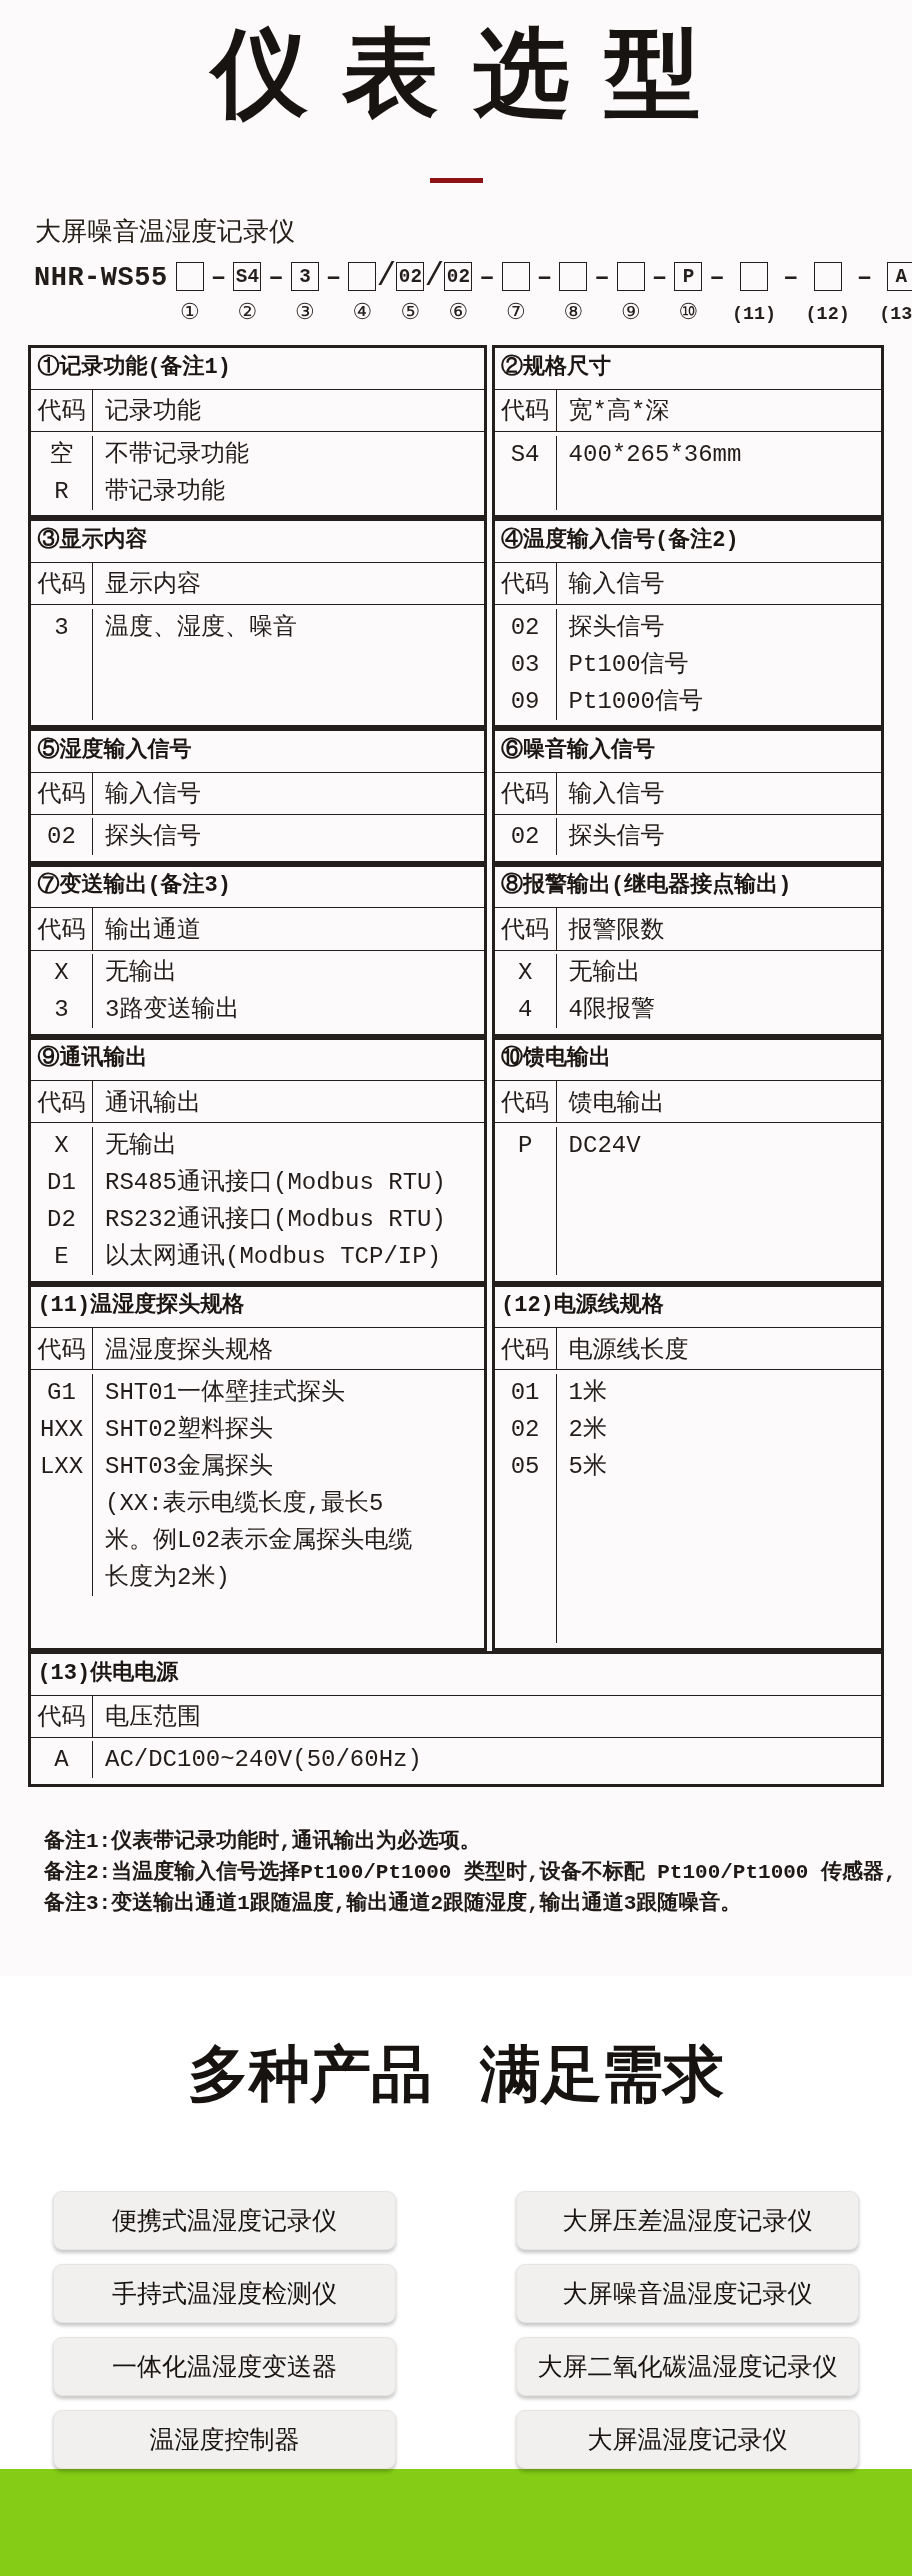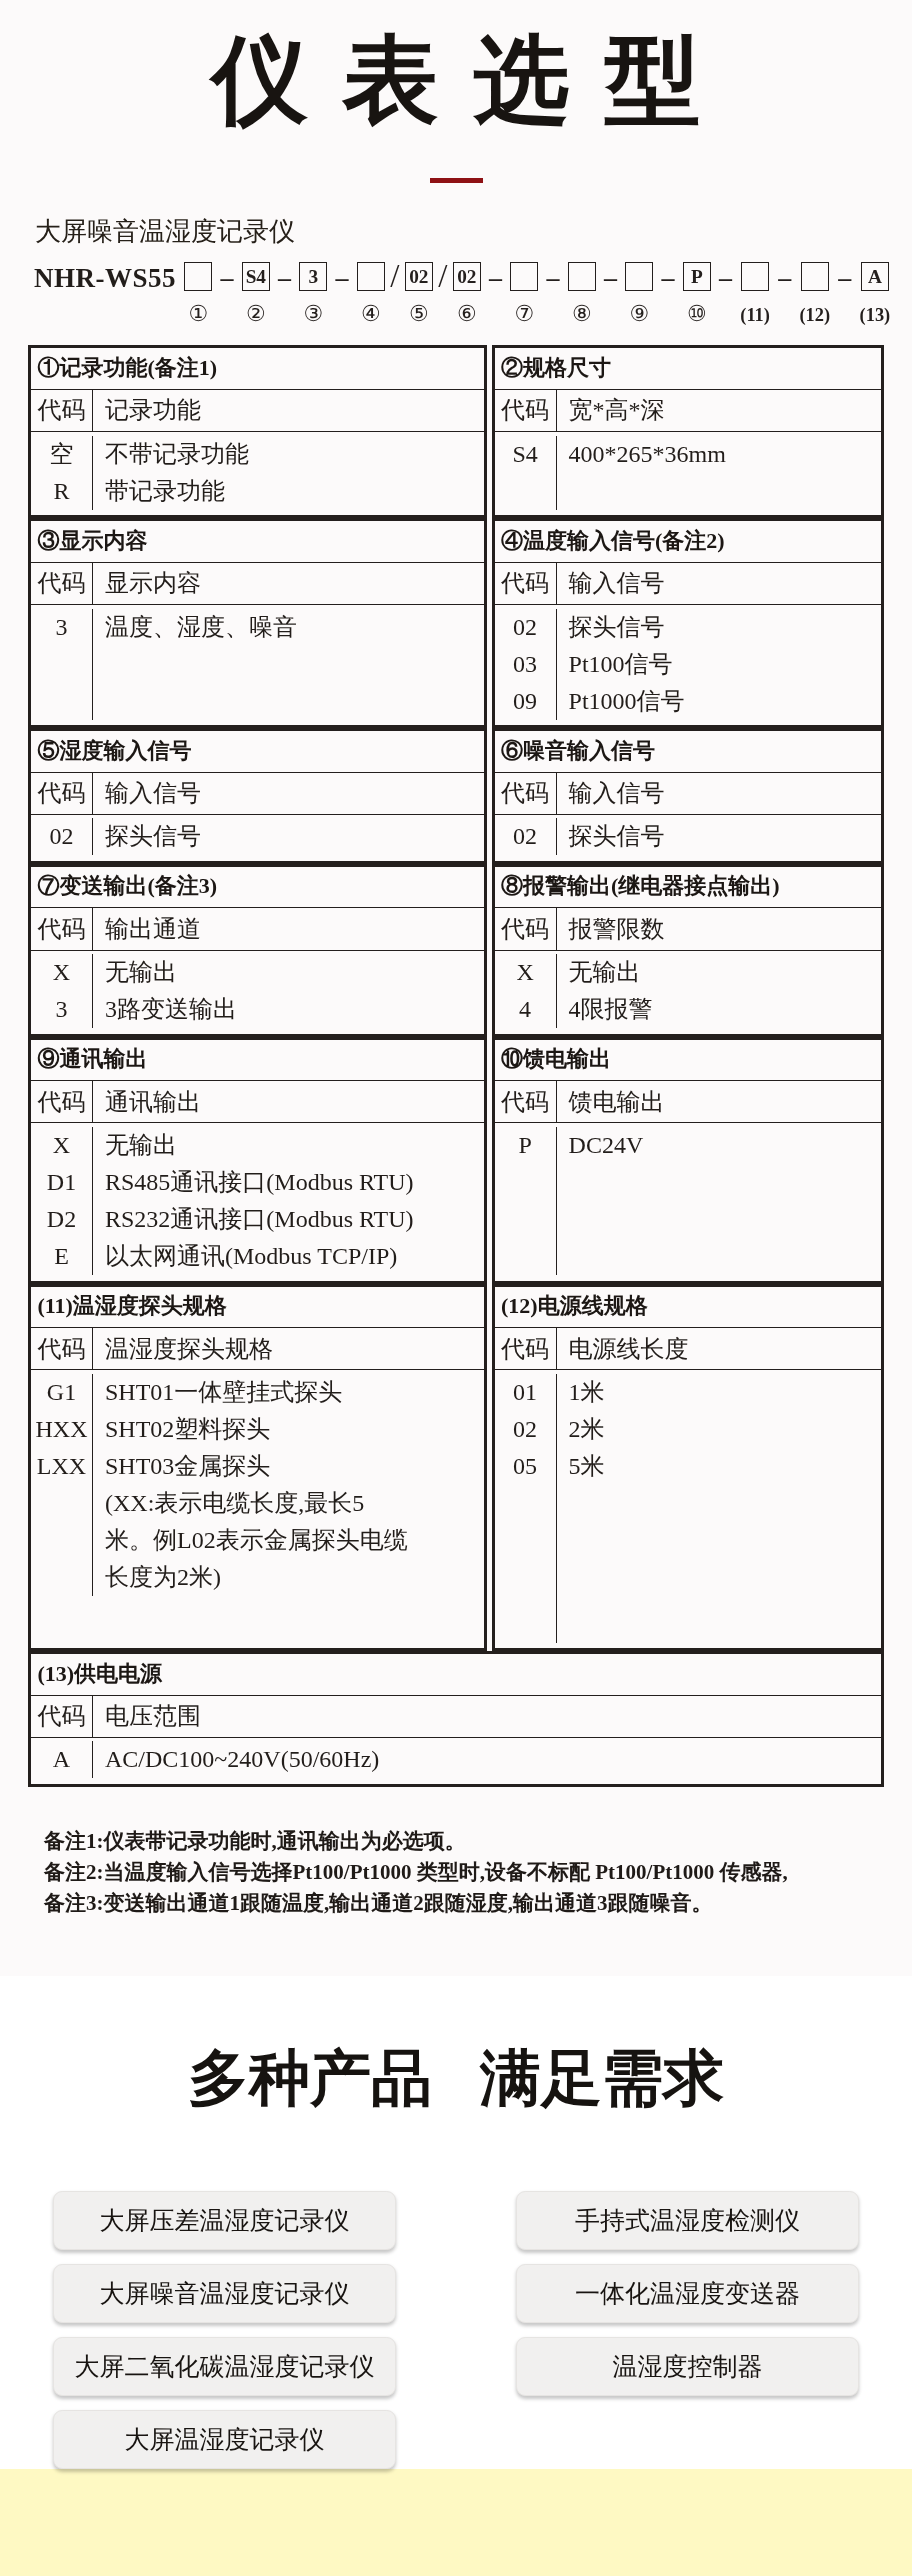--- a/index.html
+++ b/index.html
@@ -1,19 +1,19 @@
 <!DOCTYPE html>
 <html style="font-size:14.7px"><head>
 <meta charset="utf-8">
 <style>
   html,body{margin:0;padding:0;background:#ffffff;}
   .page{
     width:912px;height:2576px;margin:0 auto;position:relative;overflow:hidden;
-    background:#fef9c3;color:#221d1a;
-    font-family:Liberation Serif, serif;
+    background:#84cc16;color:#221d1a;
+    font-family:Liberation Mono, monospace;
   }
   
   .top{height:1976px;background:#fcfafa;box-sizing:border-box;overflow:hidden;}
   .main-title{
     margin:0;padding-top:24px;text-align:center;
     font-size:96px;line-height:1.18;font-weight:900;color:#181411;
     letter-spacing:35px;text-indent:35px;white-space:nowrap;
   }
   .red-dash{width:53px;height:4.6px;margin:41px auto 0;}
   .subtitle{margin:31px 0 0 35px;font-size:26px;font-weight:500;color:#262019;}
@@ -391,20 +391,21 @@
         </div>
       </div>
   </div>
 
   <div class="bottom">
     <div class="products-heading">
       <span>多种产品</span>
       <span>满足需求</span>
     </div>
     <div id="btn-grid" class="btn-grid">
+        <div class="btn">便携式温湿度记录仪</div>
         <div class="btn">大屏压差温湿度记录仪</div>
         <div class="btn">手持式温湿度检测仪</div>
         <div class="btn">大屏噪音温湿度记录仪</div>
         <div class="btn">一体化温湿度变送器</div>
         <div class="btn">大屏二氧化碳温湿度记录仪</div>
         <div class="btn">温湿度控制器</div>
         <div class="btn">大屏温湿度记录仪</div>
       </div>
   </div>
 </div>

